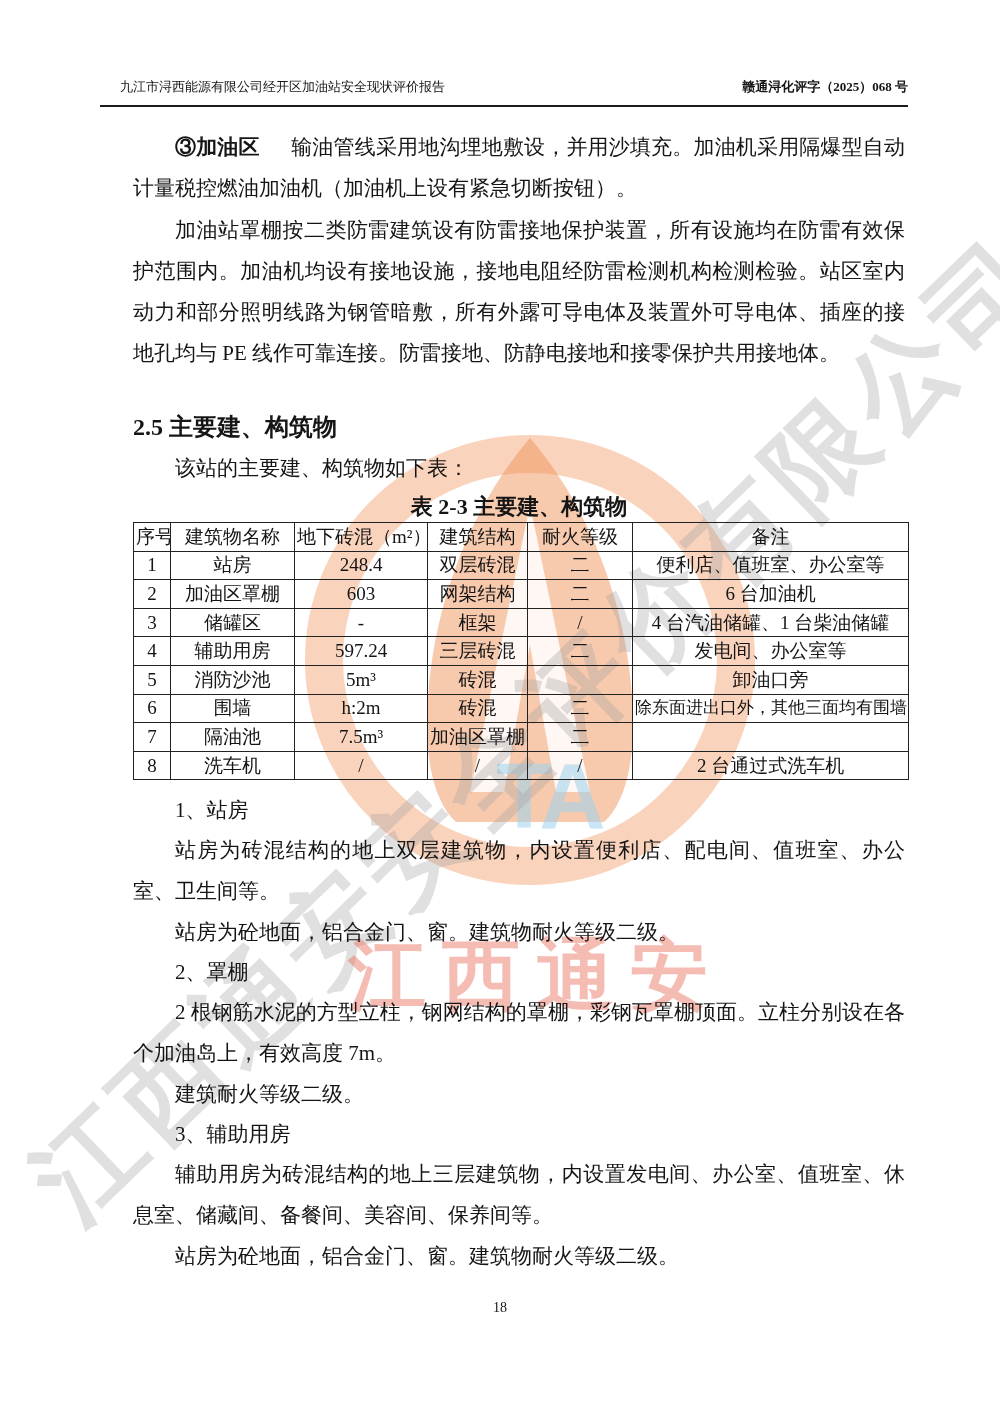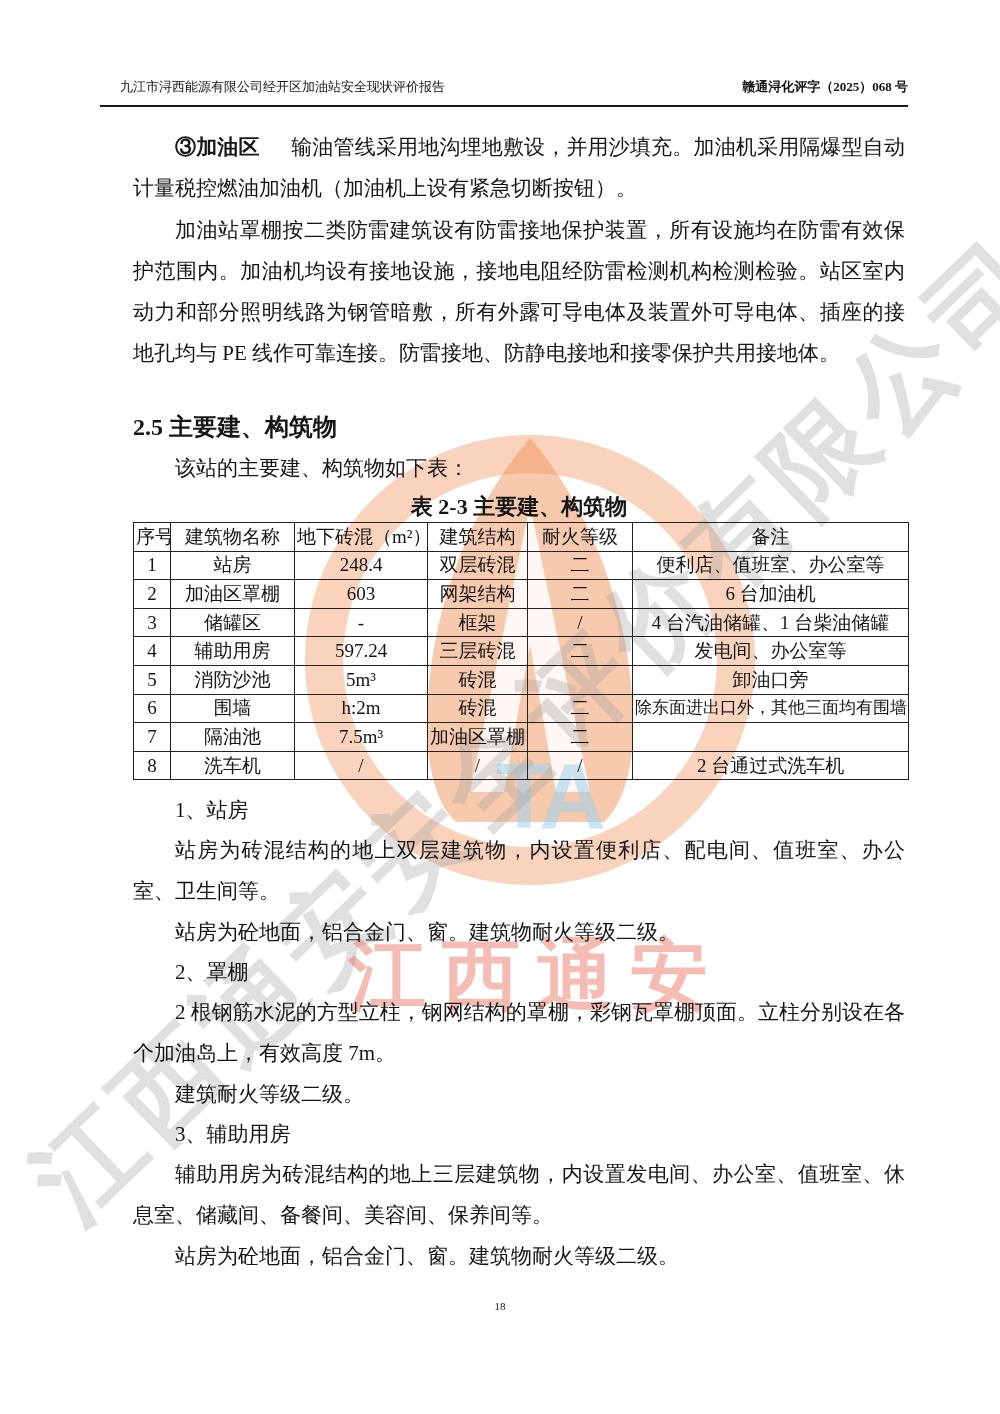--- a/index.html
+++ b/index.html
@@ -52,21 +52,21 @@
     text-align:center; vertical-align:middle; font-weight:normal;
     white-space:nowrap; overflow:hidden; line-height:24px;
   }
   table.main col.c0{width:37px;}
   table.main col.c1{width:124px;}
   table.main col.c2{width:133px;}
   table.main col.c3{width:100px;}
   table.main col.c4{width:105px;}
   table.main col.c5{width:276px;}
   td.tight{font-size:17px;margin-top:12px;}
-  .pageno{position:absolute; left:0; top:1300px; width:1000px; text-align:center; font-size:11px;}
+  .pageno{position:absolute; left:0; top:1300px; width:1000px; text-align:center; font-size:14px;}
 </style>
 </head>
 <body>
 
 <div class="page">
 
   <div class="wm-layer">
     <svg width="1000" height="1414" viewBox="0 0 1000 1414">
       <circle cx="530" cy="660" r="206" fill="none" stroke="rgba(244,162,115,0.48)" stroke-width="38"></circle>
       <path d="M530 438 C 468 510, 427 618, 427 726 C 427 772, 438 806, 456 822

